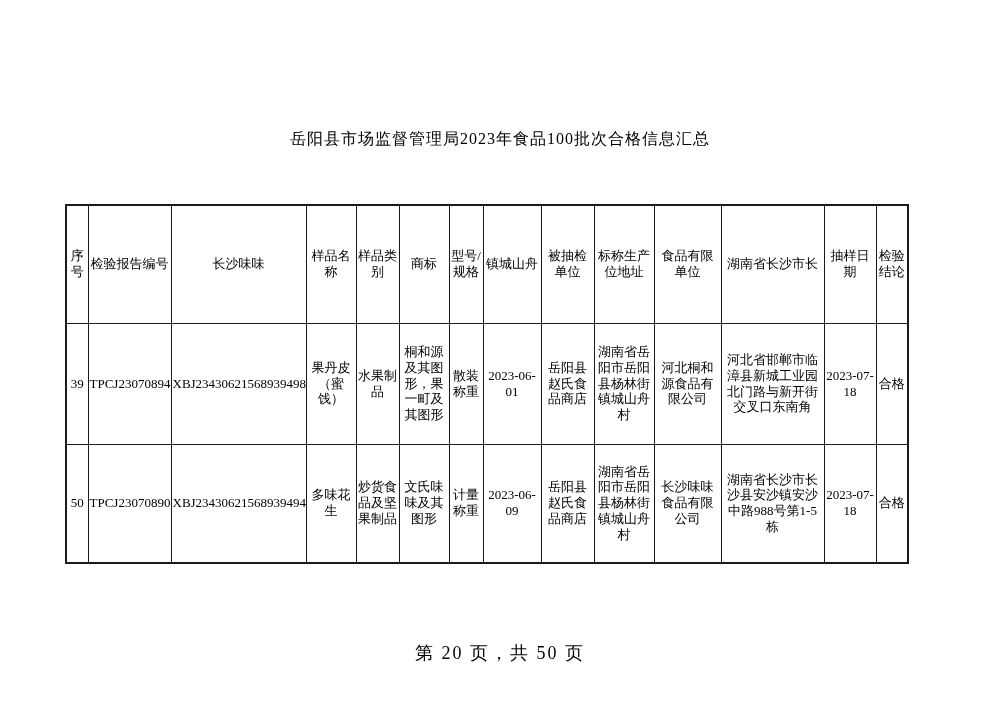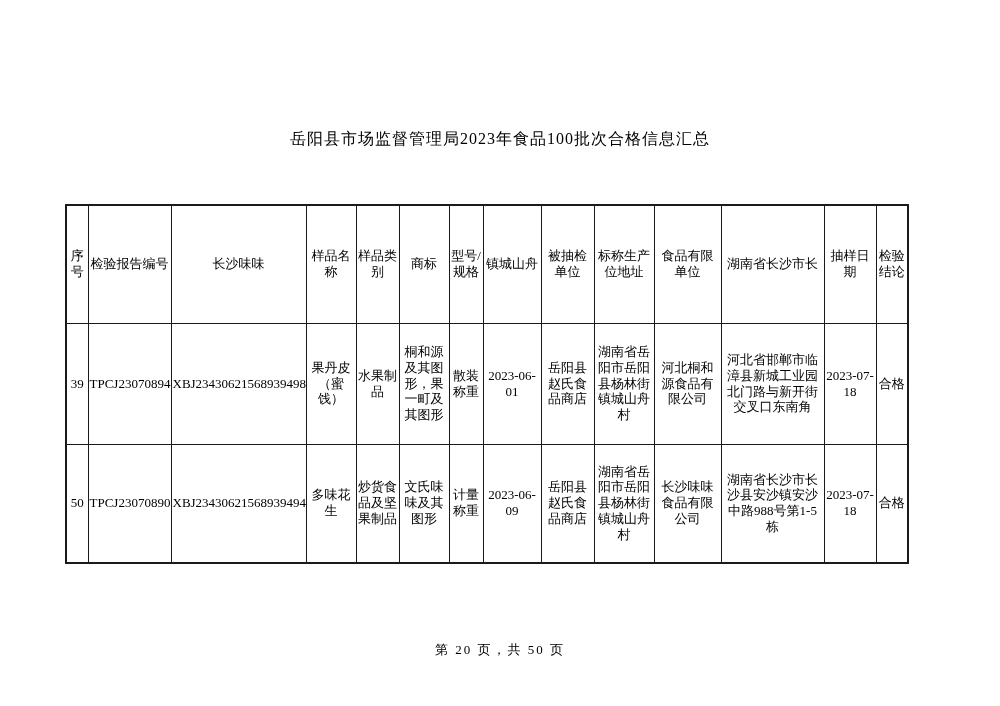--- a/index.html
+++ b/index.html
@@ -39,21 +39,21 @@
     padding: 0 1px;
     overflow: hidden;
   }
   tr.header-row  { height: 118px; }
   tr.data-row-1  { height: 121px; }
   tr.data-row-2  { height: 119px; }
   .doc-footer {
     position: absolute;
     top: 641px; left: 0; width: 1000px;
     text-align: center;
-    font-size: 13px;
+    font-size: 18px;
     letter-spacing: 2px;
   }
 </style>
 </head>
 <body>
 
 <div class="doc-title">岳阳县市场监督管理局2023年食品100批次合格信息汇总</div>
 
 <table class="doc-table">
   <colgroup>

